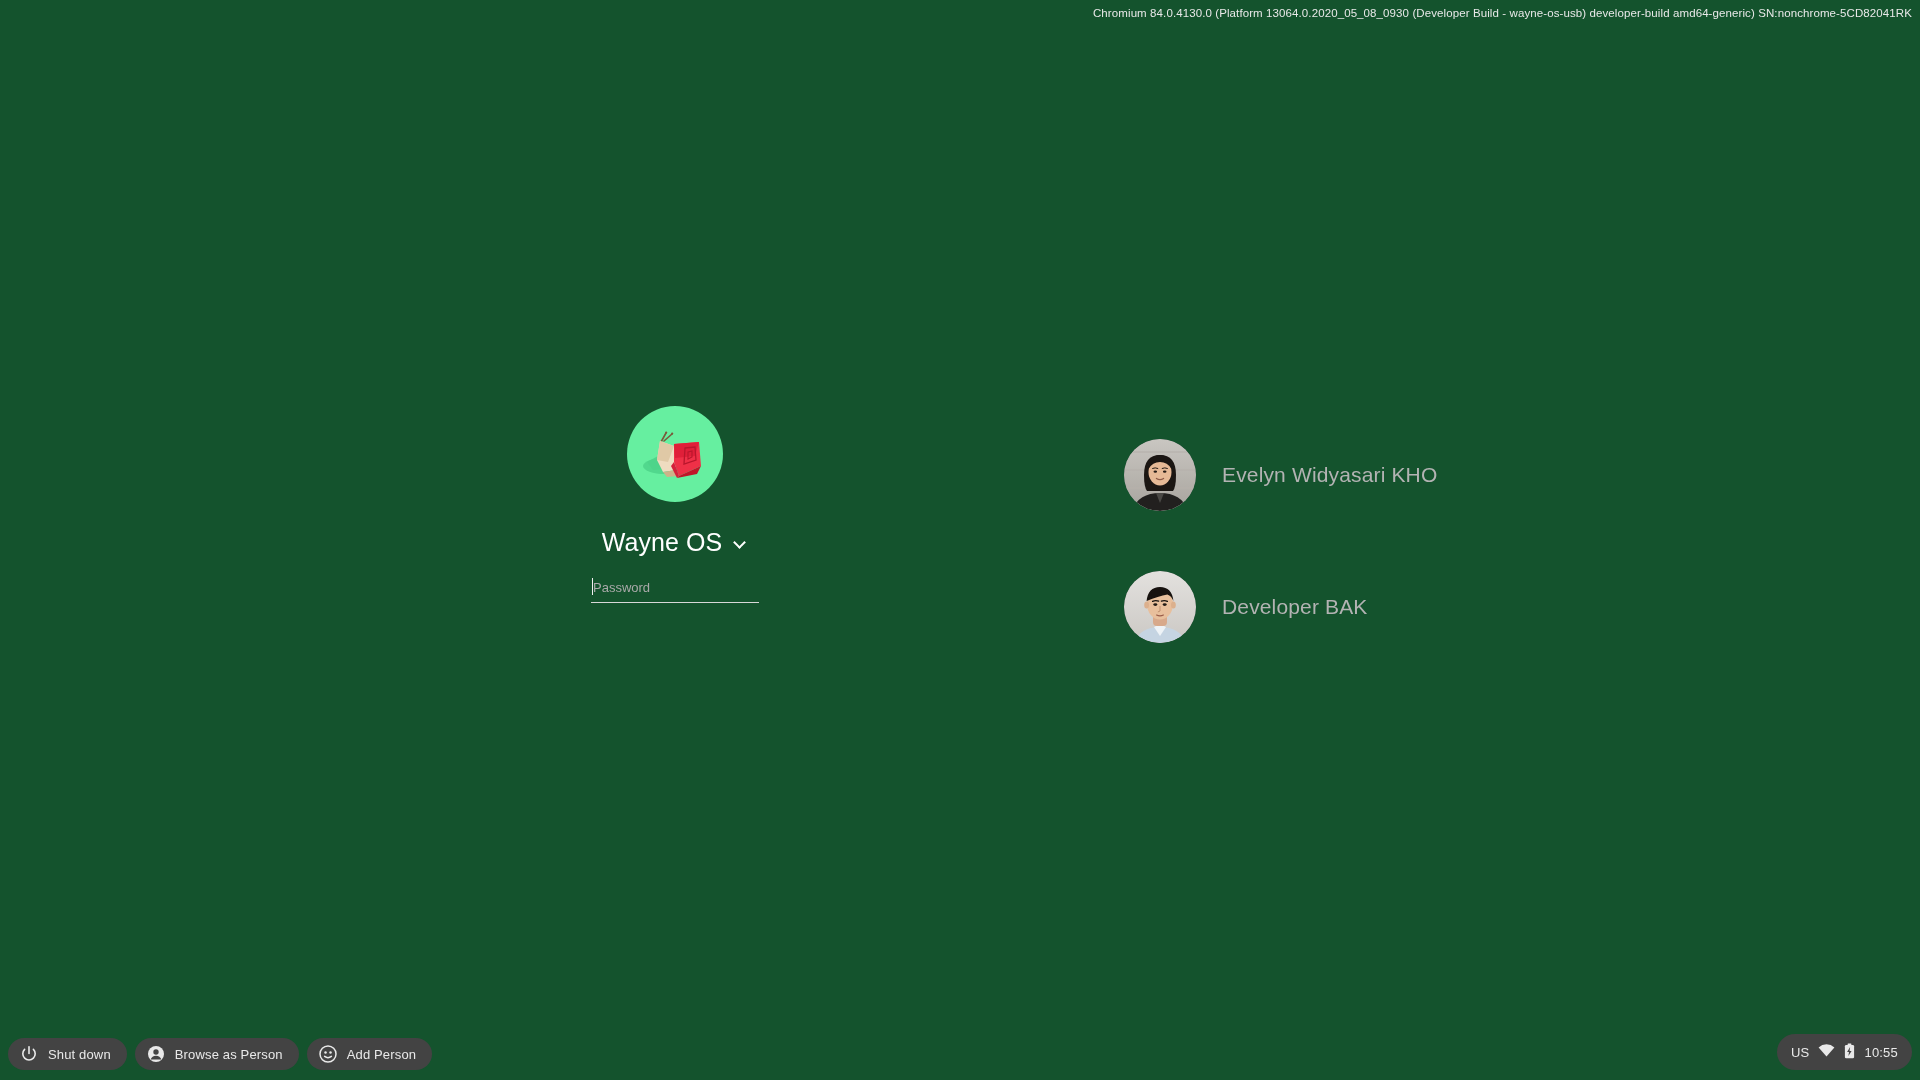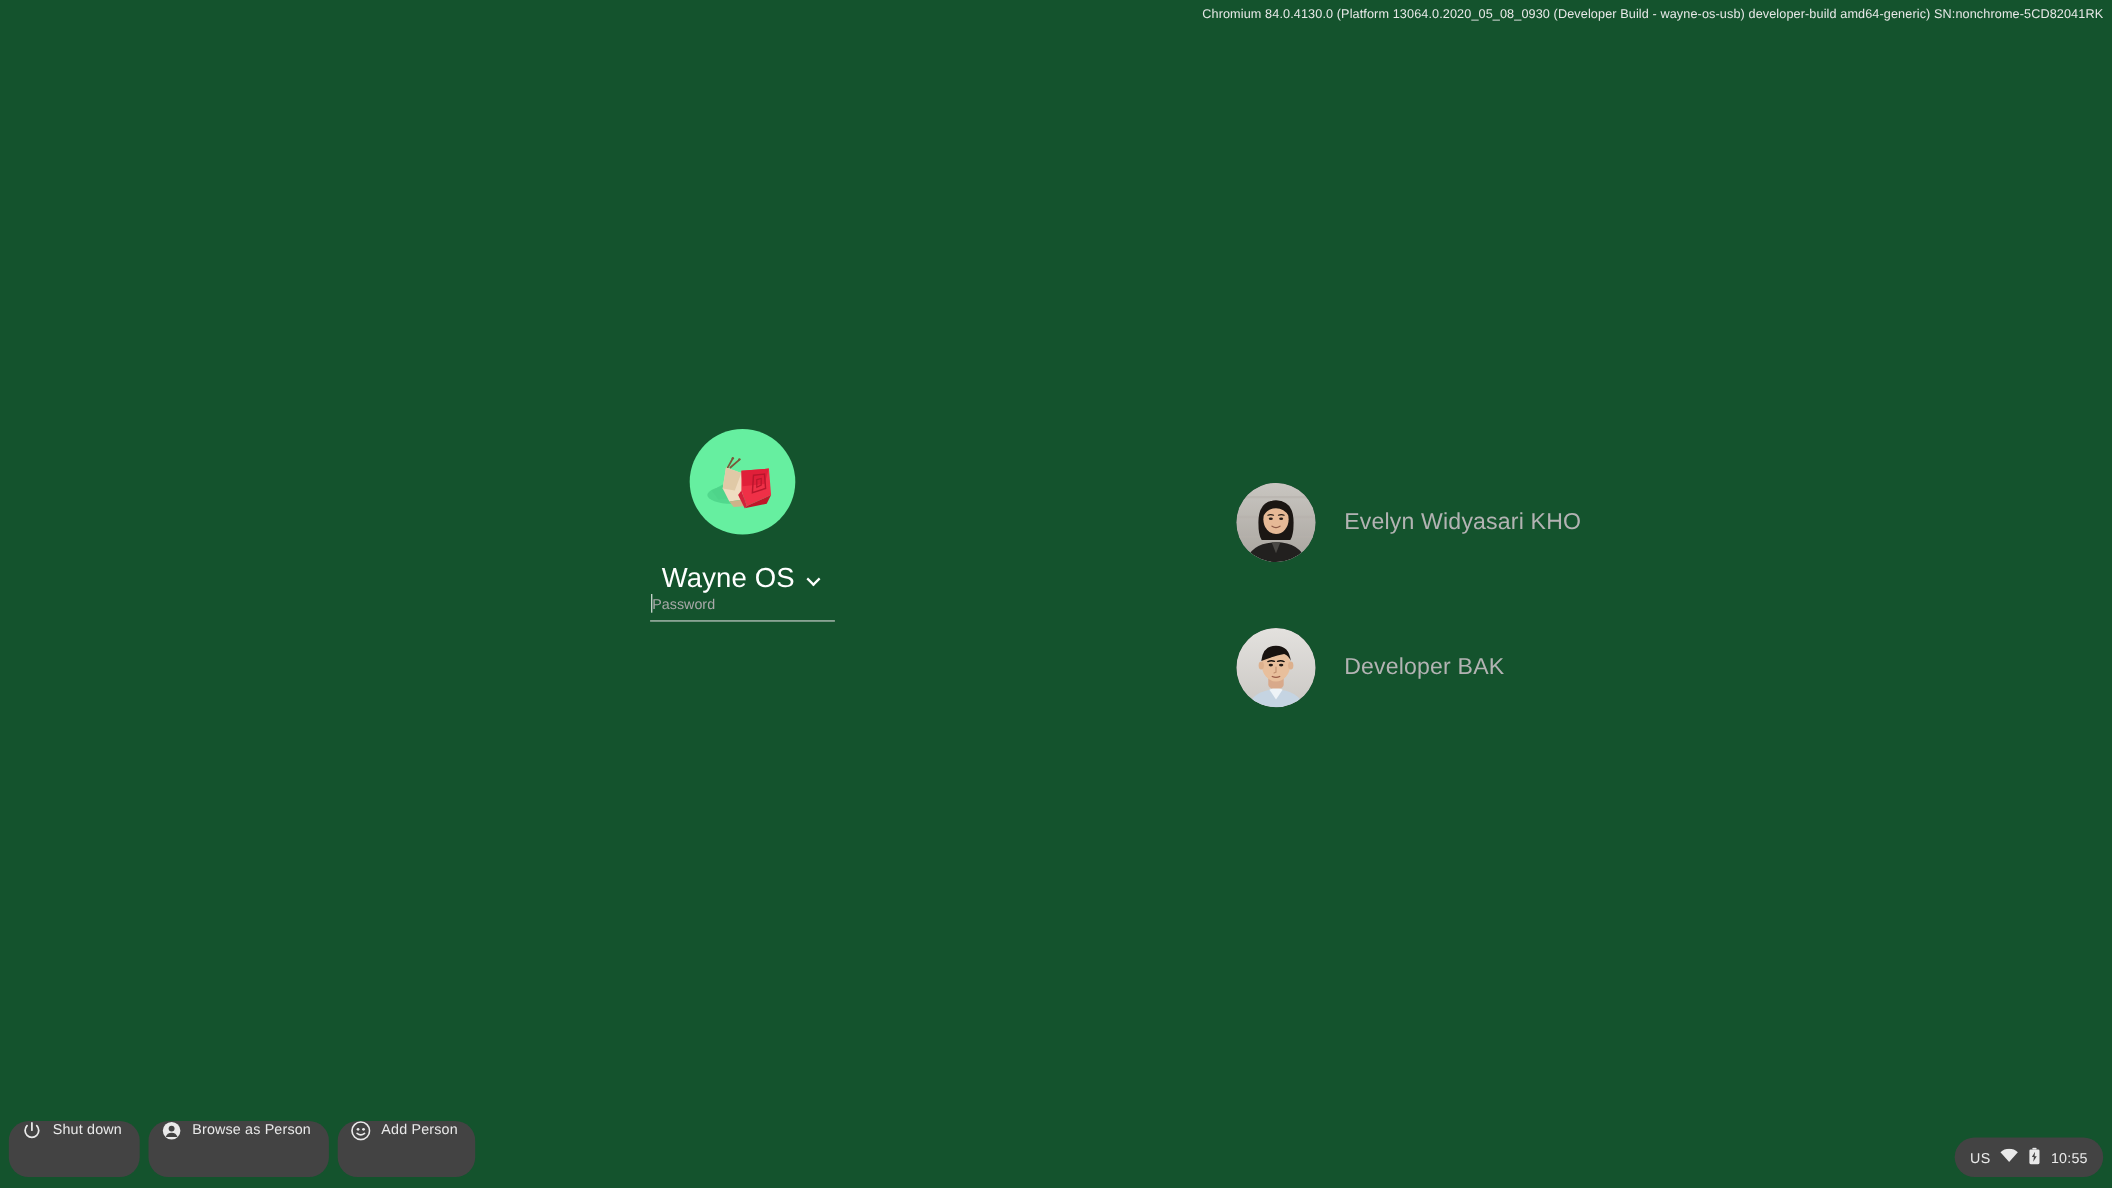--- a/index.html
+++ b/index.html
@@ -39,21 +39,21 @@
   .stage {
     position: absolute;
     left: 0; top: 0;
     width: 1920px; height: 1080px;
   }
 
   
   .pod {
     position: absolute;
     left: 575px;
-    top: 390px;
+    top: 406px;
     width: 200px;
     display: flex;
     flex-direction: column;
     align-items: center;
   }
 
   .pod-avatar {
     width: 96px; height: 96px;
     border-radius: 50%;
     background: #66efa0;
@@ -87,20 +87,21 @@
     position: absolute;
     left: 1px; top: 0px;
     width: 9px; height: 9px;
     border-right: 2px solid #ffffff;
     border-bottom: 2px solid #ffffff;
     transform: rotate(45deg);
   }
 
   
   .pw-wrap {
+    margin-top: 22px;
     width: 168px;
     position: relative;
   }
   .pw-input {
     width: 100%;
     height: 26px;
     background: transparent;
     border: none;
     border-bottom: 1px solid #d8d8d8;
     outline: none;
@@ -155,23 +156,23 @@
   
   .shelf-left {
     position: absolute;
     left: 8px;
     bottom: 10px;
     display: flex;
     align-items: center;
     gap: 8px;
   }
   .pill {
-    height: 51px;
+    height: 32px;
     display: inline-flex;
-    align-items: flex-start;
+    align-items: center;
     gap: 10px;
     padding: 0 16px 0 12px;
     border-radius: 18px;
     background: #434343;
     color: #e9e9e9;
     font-size: 13px;
     letter-spacing: .15px;
     cursor: pointer;
     white-space: nowrap;
     user-select: none;

